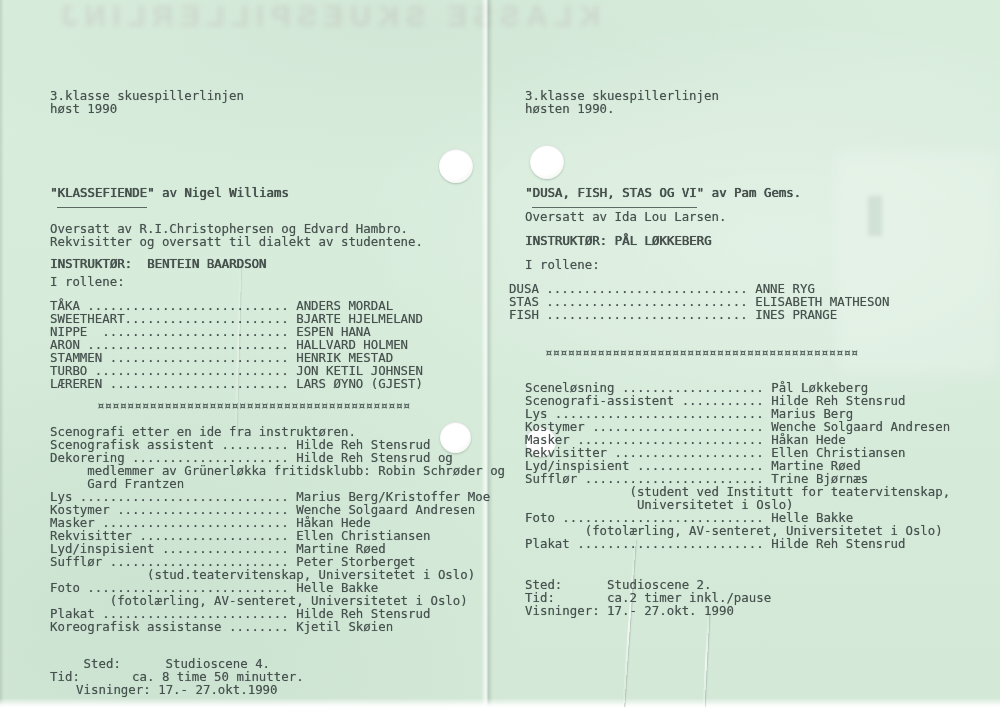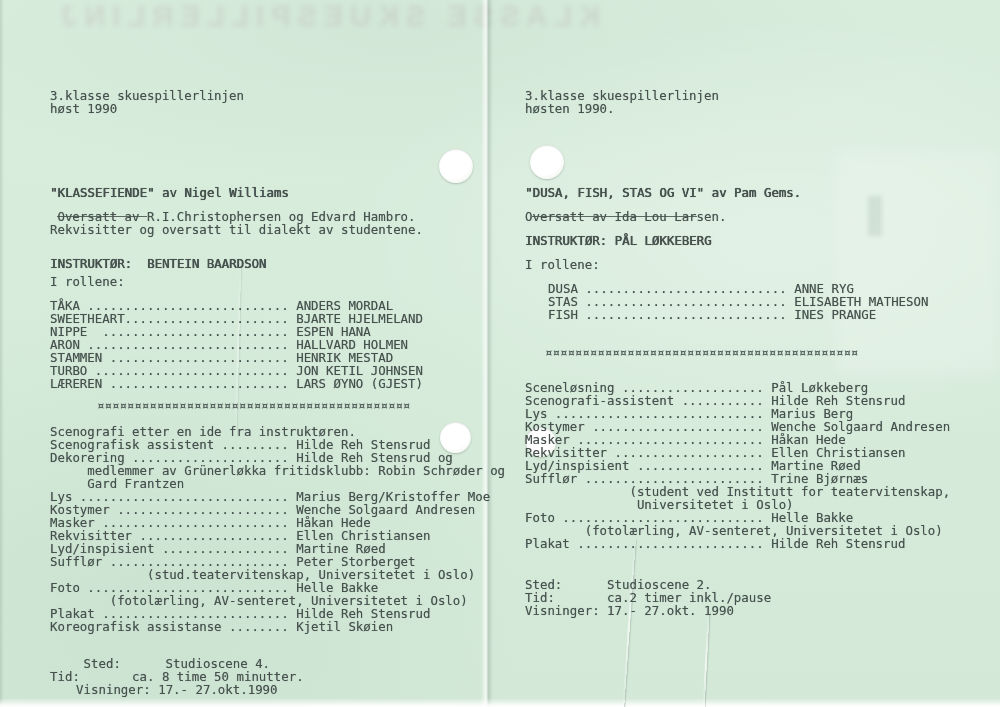--- a/index.html
+++ b/index.html
@@ -17,21 +17,21 @@
       linear-gradient(180deg,#d9eddd 0%, #d6ebda 55%, #d3e8d7 100%);
   }
   .type{
     position:absolute;
     font-family:"DejaVu Sans Mono","Liberation Mono",monospace;
     font-size:12.4px;line-height:13px;white-space:pre;
     color:var(--ink);
     text-shadow:0 0 0.7px rgba(70,82,78,0.55);
   }
   .strong{text-shadow:0.45px 0 0 currentColor, 0 0 0.9px rgba(70,82,78,0.6);}
-  .u{border-bottom:1.2px solid rgba(70,82,78,0.85);padding-bottom:16px;}
+  .u{border-bottom:1.2px solid rgba(70,82,78,0.85);padding-bottom:7px;}
   .fold{
     position:absolute;top:0;left:481px;width:12px;height:707px;
     background:linear-gradient(90deg, rgba(120,140,125,0) 0%, rgba(255,255,255,0.75) 42%, rgba(125,145,130,0.30) 62%, rgba(120,140,125,0) 100%);
   }
   .hole{
     position:absolute;border-radius:50%;
     background:radial-gradient(circle at 42% 36%, #ffffff 58%, #f0f5ee 82%, #dfe8dc 100%);
     box-shadow:0 1px 2px rgba(120,135,125,0.45), inset 0 1px 1px rgba(120,135,125,0.22);
   }
   .crease{
@@ -80,21 +80,21 @@
 
   <div class="hole" style="left:439px;top:149px;width:34px;height:34px;"></div>
   <div class="hole" style="left:530px;top:145px;width:34px;height:34px;"></div>
   <div class="hole" style="left:440px;top:422px;width:31px;height:31px;"></div>
   <div class="hole" style="left:526px;top:427px;width:30px;height:30px;"></div>
 
   <div class="type" style="left:50px;top:89px;"><div>3.klasse skuespillerlinjen</div><div>høst 1990</div></div>
 
   <div class="type strong" style="left:50px;top:186px;"><span>"</span><span class="u">KLASSEFIENDE</span><span>" av Nigel Williams</span></div>
 
-  <div class="type" style="left:50px;top:210px;text-align:center;"><div>Oversatt av R.I.Christophersen og Edvard Hambro.</div><div>Rekvisitter og oversatt til dialekt av studentene.</div></div>
+  <div class="type" style="left:50px;top:222px;"><div>Oversatt av R.I.Christophersen og Edvard Hambro.</div><div>Rekvisitter og oversatt til dialekt av studentene.</div></div>
 
   <div class="type strong" style="left:50px;top:250px;margin-top:7px;">INSTRUKTØR:  BENTEIN BAARDSON</div>
 
   <div class="type" style="left:50px;top:275px;">I rollene:</div>
 
   <div class="type" style="left:50px;top:299px;"><div>TÅKA ........................... ANDERS MORDAL</div><div>SWEETHEART...................... BJARTE HJELMELAND</div><div>NIPPE  ......................... ESPEN HANA</div><div>ARON ........................... HALLVARD HOLMEN</div><div>STAMMEN ........................ HENRIK MESTAD</div><div>TURBO .......................... JON KETIL JOHNSEN</div><div>LÆREREN ........................ LARS ØYNO (GJEST)</div></div>
 
   <div class="type" style="left:97px;top:399px;">¤¤¤¤¤¤¤¤¤¤¤¤¤¤¤¤¤¤¤¤¤¤¤¤¤¤¤¤¤¤¤¤¤¤¤¤¤¤¤¤¤¤</div>
 
   <div class="type" style="left:50px;top:425px;"><div>Scenografi etter en ide fra instruktøren.</div><div>Scenografisk assistent ......... Hilde Reh Stensrud</div><div>Dekorering ..................... Hilde Reh Stensrud og</div><div>     medlemmer av Grünerløkka fritidsklubb: Robin Schrøder og</div><div>     Gard Frantzen</div><div>Lys ............................ Marius Berg/Kristoffer Moe</div><div>Kostymer ....................... Wenche Solgaard Andresen</div><div>Masker ......................... Håkan Hede</div><div>Rekvisitter .................... Ellen Christiansen</div><div>Lyd/inspisient ................. Martine Røed</div><div>Sufflør ........................ Peter Storberget</div><div>             (stud.teatervitenskap, Universitetet i Oslo)</div><div>Foto ........................... Helle Bakke</div><div>        (fotolærling, AV-senteret, Universitetet i Oslo)</div><div>Plakat ......................... Hilde Reh Stensrud</div><div>Koreografisk assistanse ........ Kjetil Skøien</div></div>
@@ -104,21 +104,21 @@
   <div class="type" style="left:525px;top:89px;"><div>3.klasse skuespillerlinjen</div><div>høsten 1990.</div></div>
 
   <div class="type strong" style="left:525px;top:186px;"><span>"</span><span class="u">DUSA, FISH, STAS OG VI</span><span>" av Pam Gems.</span></div>
 
   <div class="type" style="left:525px;top:210px;"><div>Oversatt av Ida Lou Larsen.</div></div>
 
   <div class="type strong" style="left:525px;top:234px;">INSTRUKTØR: PÅL LØKKEBERG</div>
 
   <div class="type" style="left:525px;top:258px;">I rollene:</div>
 
-  <div class="type" style="left:548px;top:282px;"><div>DUSA ........................... ANNE RYG</div><div>STAS ........................... ELISABETH MATHESON</div><div>FISH ........................... INES PRANGE</div></div>
+  <div class="type" style="left:509px;top:282px;"><div>DUSA ........................... ANNE RYG</div><div>STAS ........................... ELISABETH MATHESON</div><div>FISH ........................... INES PRANGE</div></div>
 
   <div class="type" style="left:545px;top:346px;">¤¤¤¤¤¤¤¤¤¤¤¤¤¤¤¤¤¤¤¤¤¤¤¤¤¤¤¤¤¤¤¤¤¤¤¤¤¤¤¤¤¤</div>
 
   <div class="type" style="left:525px;top:381px;"><div>Sceneløsning ................... Pål Løkkeberg</div><div>Scenografi-assistent ........... Hilde Reh Stensrud</div><div>Lys ............................ Marius Berg</div><div>Kostymer ....................... Wenche Solgaard Andresen</div><div>Masker ......................... Håkan Hede</div><div>Rekvisitter .................... Ellen Christiansen</div><div>Lyd/inspisient ................. Martine Røed</div><div>Sufflør ........................ Trine Bjørnæs</div><div>              (student ved Institutt for teatervitenskap,</div><div>               Universitetet i Oslo)</div><div>Foto ........................... Helle Bakke</div><div>        (fotolærling, AV-senteret, Universitetet i Oslo)</div><div>Plakat ......................... Hilde Reh Stensrud</div></div>
 
   <div class="type" style="left:525px;top:578px;"><div>Sted:      Studioscene 2.</div><div>Tid:       ca.2 timer inkl./pause</div><div>Visninger: 17.- 27.okt. 1990</div></div>
 
 </div>
 
 </body></html>

